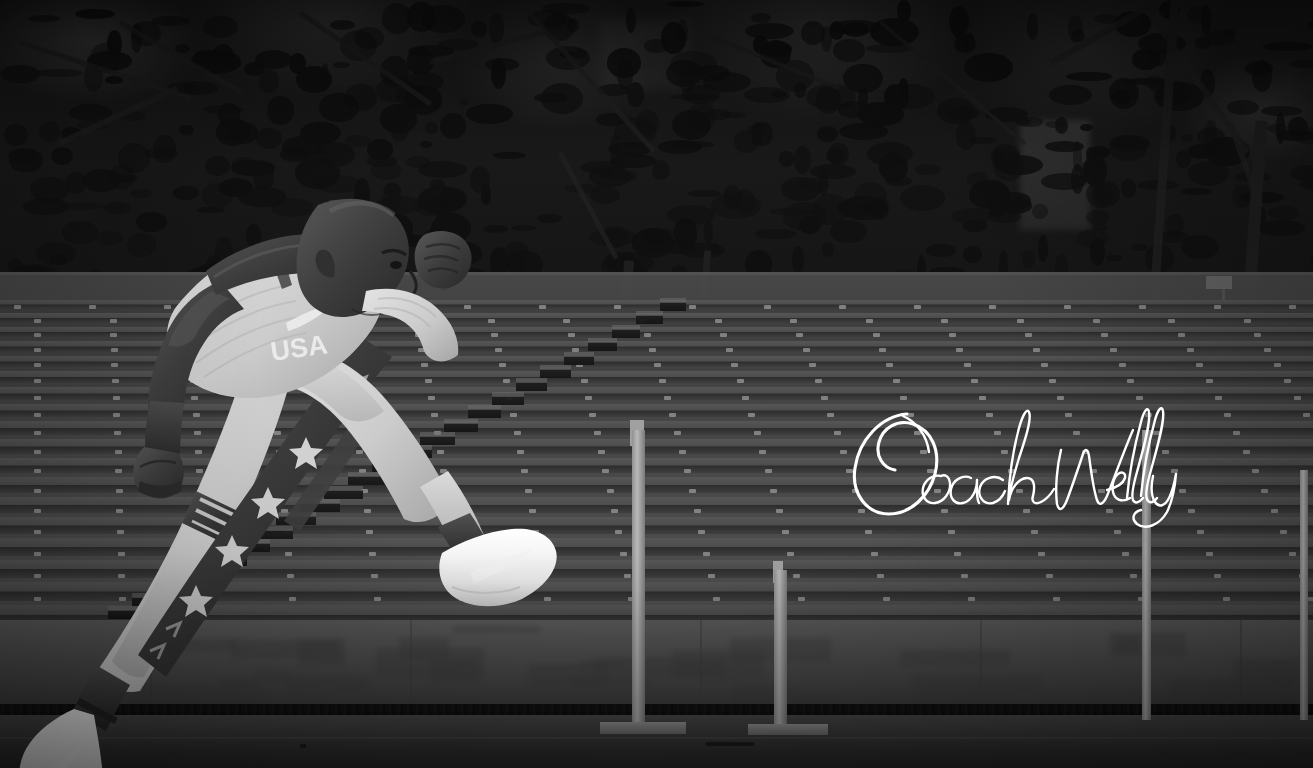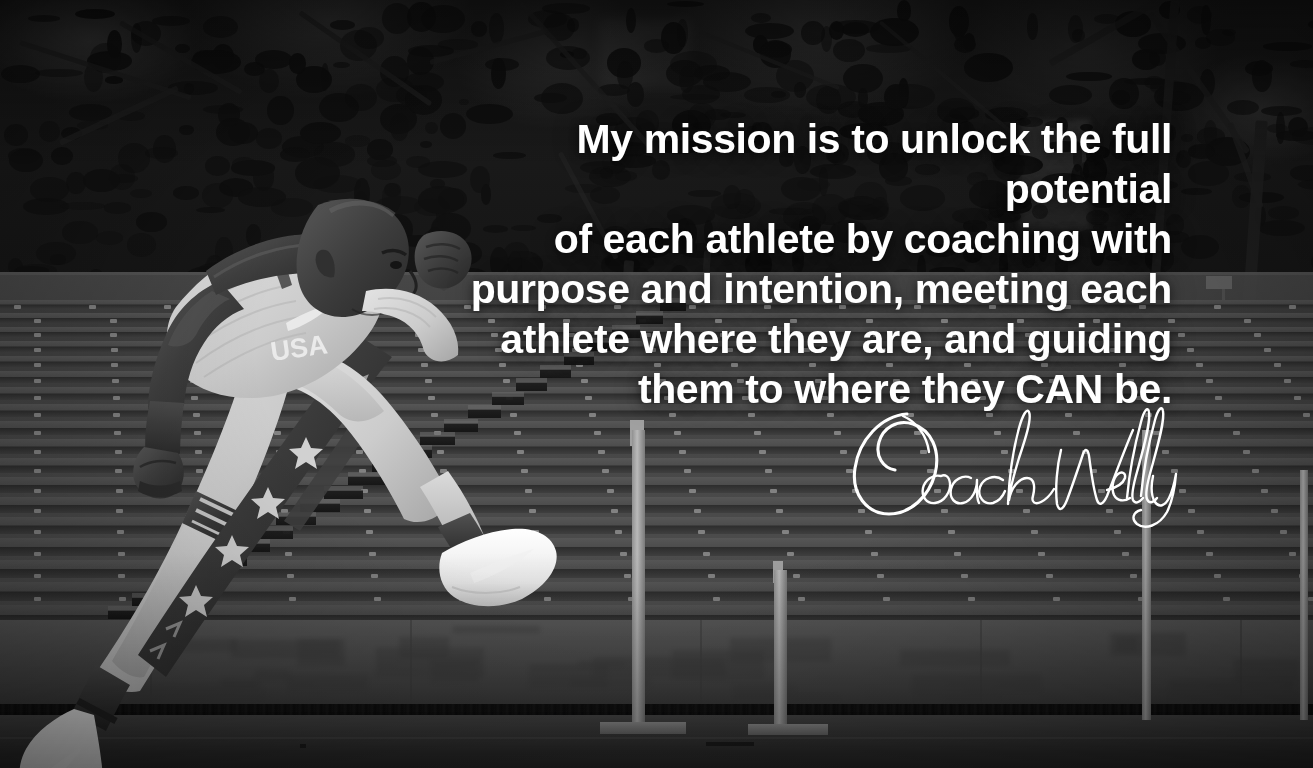--- a/index.html
+++ b/index.html
@@ -1242,25 +1242,20 @@
             <path d="M428,176 C438,172 450,173 458,178"></path>
           </g>
         </g>
       </svg>
     </div>
 
     <div class="grade"></div>
     <div class="vignette"></div>
   </div>
 
-  <div class="quote">My mission is to unlock the full potential
-of each athlete by coaching with
-purpose and intention, meeting each
-athlete where they are, and guiding
-them to where they CAN be.</div>
 
   <div class="signature" aria-label="Coach Welly" title="Coach Welly">
     <svg viewBox="0 0 330 140" preserveAspectRatio="xMidYMid meet">
       <g>
 
         <path class="sig-path" d="M62,22 C36,24 14,48 10,76 C6,102 22,122 44,122
                                   C66,122 84,104 90,82 C96,58 86,38 68,32
                                   C52,27 38,36 34,50 C30,64 38,76 50,78"></path>
         <path class="sig-path sig-thin" d="M58,24 C72,30 82,44 84,60"></path>
 

